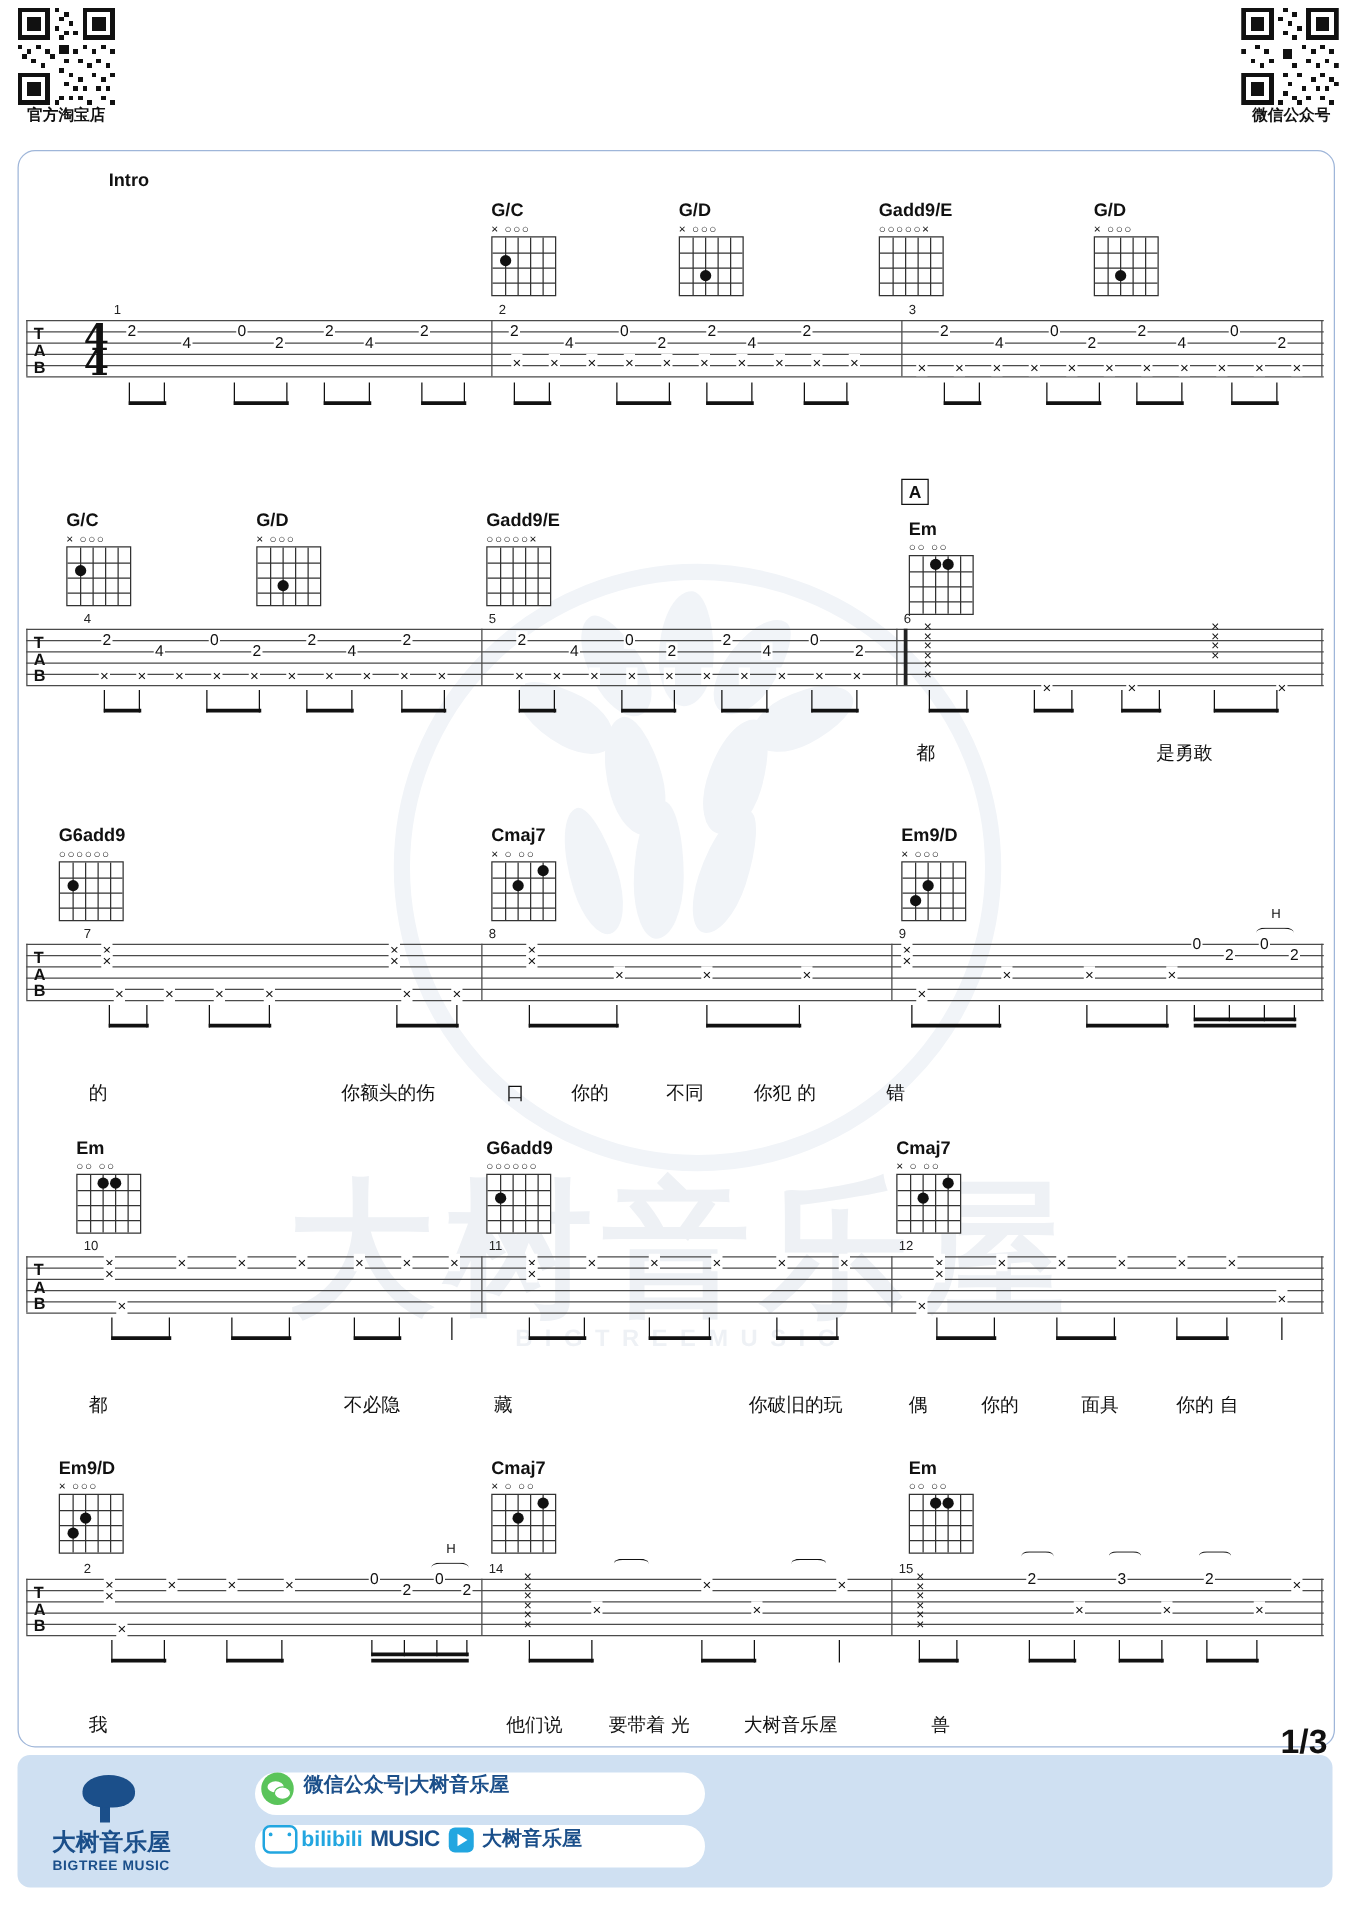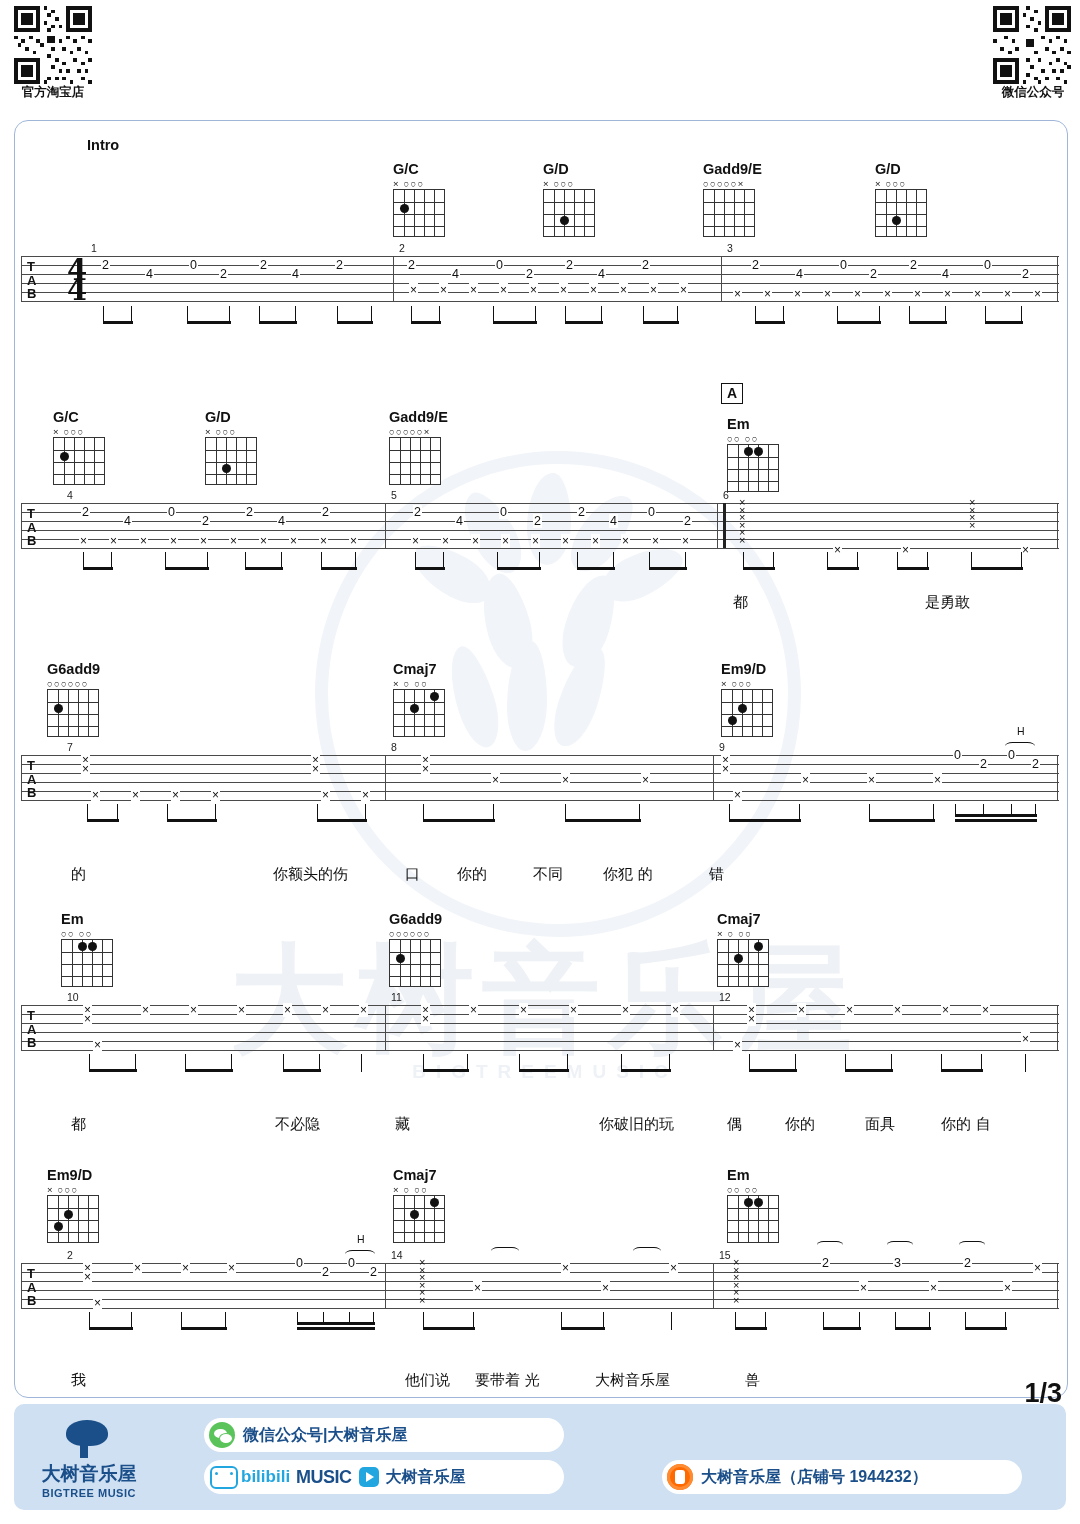--- a/index.html
+++ b/index.html
@@ -87,21 +87,21 @@
   
   .footer{
     position:absolute;left:14px;top:1404px;width:1052px;height:106px;
     background:#cfe0f2;border-radius:10px;
   }
   .f-logo{position:absolute;left:10px;top:16px;width:130px;text-align:center;}
   .f-logo .cn{font-size:19px;font-weight:bold;color:#1b4f8a;}
   .f-logo .en{font-size:11px;font-weight:bold;color:#1b4f8a;letter-spacing:0.5px;}
   .pill{
     position:absolute;height:34px;border-radius:17px;background:#fff;
-    display:flex;align-items:center;
+    display:flex;align-items:flex-start;
   }
   .pill .ptext{font-size:16px;font-weight:bold;color:#1b4f8a;white-space:nowrap;}
   .pill .pico{width:26px;height:26px;border-radius:50%;margin:0 8px 0 5px;flex:0 0 auto;}
   .pagenum{
     position:absolute;right:18px;top:1378px;font-size:27px;font-weight:bold;color:#111;
   }
 </style>
 </head>
 <body>
 
@@ -951,21 +951,21 @@
         <div class="stem" style="left:838px;top:3px;height:18px;"></div>
       <div class="beam" style="left:874px;top:18px;width:36px;height:3px;"></div>
       <div class="stem" style="left:874px;top:3px;height:18px;"></div>
         <div class="stem" style="left:908px;top:3px;height:18px;"></div>
       <div class="beam" style="left:944px;top:18px;width:42px;height:3px;"></div>
       <div class="stem" style="left:944px;top:3px;height:18px;"></div>
         <div class="stem" style="left:984px;top:3px;height:18px;"></div>
     </div>
     <div class="lyric" style="left:56px;top:1250px;">我</div>
     <div class="lyric" style="left:390px;top:1250px;">他们说</div>
-    <div class="lyric" style="left:460px;top:1250px;">要带着 光</div>
+    <div class="lyric" style="left:472px;top:1250px;">要带着 光</div>
     <div class="lyric" style="left:580px;top:1250px;">大树音乐屋</div>
     <div class="lyric" style="left:730px;top:1250px;">兽</div>
 
   </div>
 
   <div class="pagenum">1/3</div>
 
   <div class="footer">
     <div class="f-logo">
       <div style="width:54px;height:38px;margin:0 auto 3px auto;position:relative;">
@@ -993,22 +993,15 @@
         </span>
         <span style="font-size:17px;font-weight:bold;color:#22a6e0;">bilibili</span>
         <span style="font-size:18px;font-weight:bold;color:#1b4f8a;margin-left:6px;letter-spacing:-0.5px;">MUSIC</span>
         <span style="display:inline-block;width:20px;height:20px;border-radius:5px;background:#22a6e0;position:relative;margin:0 7px;">
           <span style="position:absolute;left:7px;top:5px;border-left:8px solid #fff;border-top:5px solid transparent;border-bottom:5px solid transparent;"></span>
         </span>
         <span class="ptext">大树音乐屋</span>
       </div>
     </div>
 
-    <div class="pill" style="left:648px;top:56px;width:360px;">
-      <div class="pico" style="background:#ff6a00;position:relative;">
-        <div style="position:absolute;left:0;top:0;width:26px;height:26px;border-radius:50%;border:3px solid #ff8c33;box-sizing:border-box;"></div>
-        <div style="position:absolute;left:8px;top:6px;width:10px;height:14px;background:#fff;border-radius:3px;"></div>
-      </div>
-      <div class="ptext">大树音乐屋（店铺号 1944232）</div>
-    </div>
   </div>
 
 </div>
 
 </body></html>

